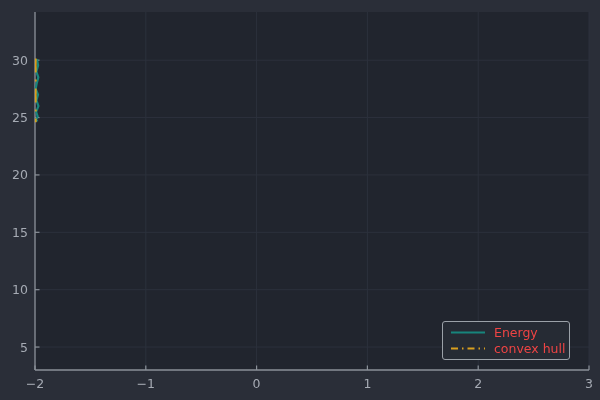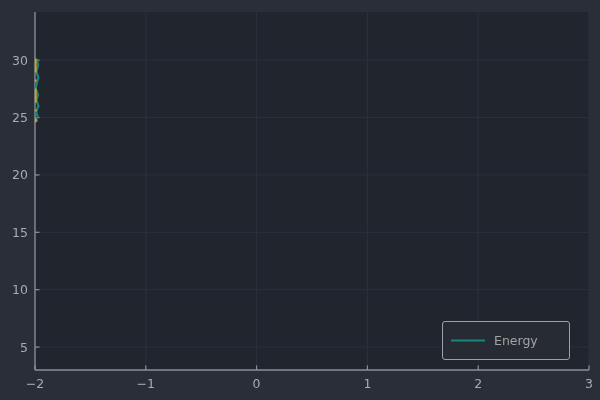--- a/index.html
+++ b/index.html
@@ -11,21 +11,21 @@
   .tick-text{font-family:"DejaVu Sans","Liberation Sans",sans-serif;}
   .legend{
     position:absolute;left:442px;top:321px;width:128px;height:39px;
     box-sizing:border-box;border:1.5px solid #9ba1a8;border-radius:3px;
     background:#262b34;display:flex;flex-direction:column;justify-content:center;
     padding:2px 7px;gap:1px;
   }
   .legend-row{display:flex;align-items:center;gap:8px;height:15px;}
   .legend-sample{flex:0 0 auto;display:block;}
   .legend-label{
-    color:#a3a3a3;font-size:12.5px;line-height:15px;white-space:nowrap;
+    color:#ef4444;font-size:12.5px;line-height:15px;white-space:nowrap;
   }
 </style>
 </head>
 <body>
 
 <div class="figure">
   <svg id="chart" width="600" height="400">
       <rect x="35" y="12" width="554" height="358" fill="#21252e"></rect>
       <line x1="35" y1="12" x2="35" y2="370" stroke="#2c313c" stroke-width="1"></line>
       <line x1="145.8" y1="12" x2="145.8" y2="370" stroke="#2c313c" stroke-width="1"></line>
@@ -69,14 +69,20 @@
       <text x="28" y="64.69230769230774" text-anchor="end" fill="#a6abb4" font-size="12.5px" class="tick-text">30</text>
     </svg>
 
   <div class="legend">
     <div class="legend-row">
       <svg class="legend-sample" width="36" height="15">
         <line x1="1" y1="7.5" x2="35" y2="7.5" stroke-width="1.8" stroke="#17857c"></line>
       </svg>
       <span class="legend-label">Energy</span>
     </div>
+    <div class="legend-row">
+      <svg class="legend-sample" width="36" height="15">
+        <line x1="1" y1="7.5" x2="35" y2="7.5" stroke-width="1.8" stroke-dasharray="7 4 1.5 4" stroke="#d9a01e"></line>
+      </svg>
+      <span class="legend-label">convex hull</span>
+    </div>
   </div>
 </div>
 
 </body></html>

